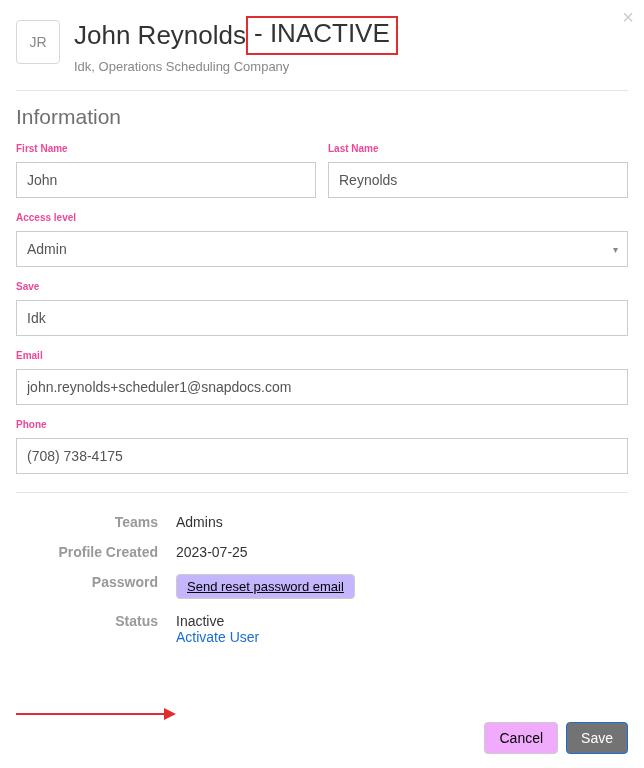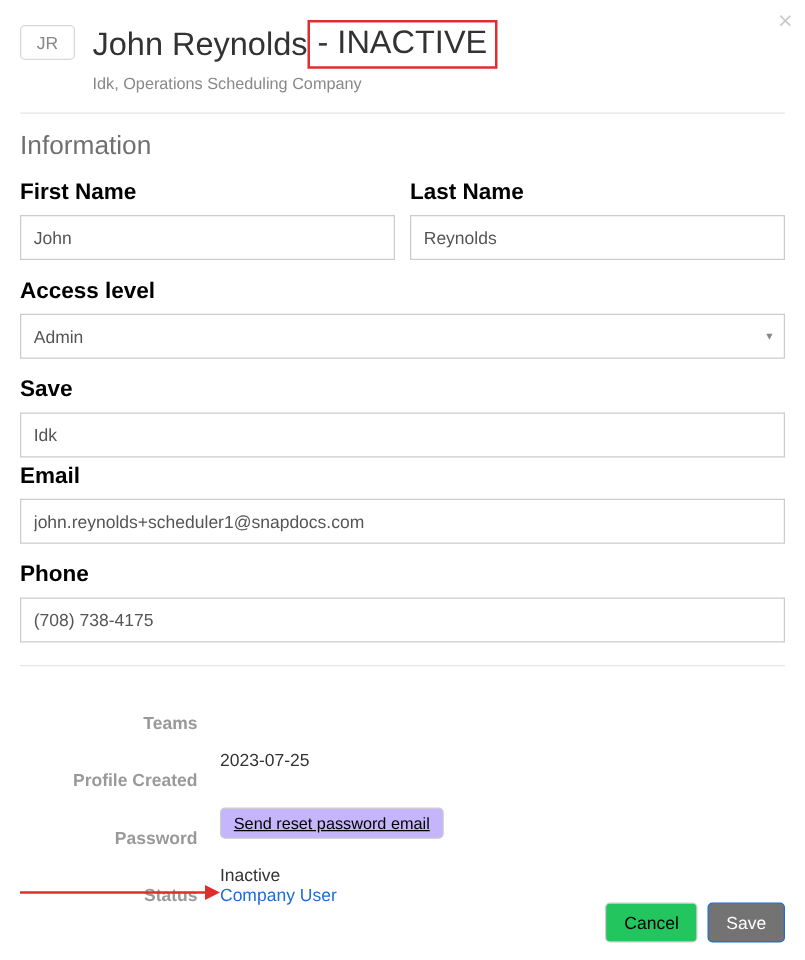--- a/index.html
+++ b/index.html
@@ -26,21 +26,21 @@
     cursor: pointer;
   }
   .header-row {
     display: flex;
     align-items: flex-start;
     gap: 14px;
     margin-bottom: 16px;
   }
   .avatar {
     width: 44px;
-    height: 28px;
+    height: 44px;
     border: 1px solid #d8d8d8;
     border-radius: 4px;
     display: flex;
     align-items: center;
     justify-content: center;
     color: #888;
     font-size: 14px;
     margin-top: 4px;
   }
   .title-block { flex: 1; }
@@ -79,24 +79,24 @@
     display: flex;
     gap: 12px;
     margin-bottom: 14px;
   }
   .field {
     flex: 1;
     display: flex;
     flex-direction: column;
   }
   .field-label {
-    font-size: 18px;
+    font-size: 10px;
     font-weight: 600;
     margin-bottom: 8px;
-    color: #000000;
+    color: #ec4899;
   }
   .text-input {
     border: 1px solid #ccc;
     border-radius: 0;
     padding: 8px 10px;
     font-size: 14px;
     color: #555;
     width: 100%;
     height: 36px;
   }
@@ -121,21 +121,20 @@
     align-items: flex-start;
     padding: 7px 0;
   }
   .info-label {
     width: 160px;
     text-align: right;
     color: #999;
     font-weight: 600;
     font-size: 14px;
     padding-right: 18px;
-    margin-top: 16px;
   }
   .info-value {
     font-size: 14px;
     color: #333;
     flex: 1;
   }
   .btn-small {
     border: 1px solid #ccc;
     background: #c4b5fd;
     border-radius: 4px;
@@ -161,21 +160,21 @@
     right: 16px;
     display: flex;
     gap: 8px;
   }
   .btn {
     border-radius: 4px;
     padding: 7px 14px;
     font-size: 14px;
     cursor: pointer;
     border: 1px solid #ccc;
-    background: #22c55e;
+    background: #f0abfc;
   }
   .btn-primary {
     background: #737373;
     border-color: #1a6dd6;
     color: #fff;
   }
 </style>
 </head>
 <body>
 
@@ -213,51 +212,52 @@
     <div class="select-wrap">
       <input class="text-input" readonly="" value="Admin" style="">
     </div>
   </div>
 
   <div class="field" style="margin-top:14px">
     <label class="field-label">Save</label>
     <input class="text-input" value="Idk" style="">
   </div>
 
-  <div class="field" style="margin-top:4px">
+  <div class="field" style="margin-top:14px">
     <label class="field-label">Email</label>
     <input class="text-input" value="john.reynolds+scheduler1@snapdocs.com" style="">
   </div>
 
   <div class="field" style="margin-top:14px">
     <label class="field-label">Phone</label>
     <input class="text-input" value="(708) 738-4175" style="">
   </div>
 
   <hr class="divider" style="margin-top:18px">
 
   <div class="info-grid">
     <div class="info-row">
       <div class="info-label">Teams</div>
+      <div class="info-value">Admins</div>
     </div>
     <div class="info-row">
       <div class="info-label">Profile Created</div>
       <div class="info-value">2023-07-25</div>
     </div>
     <div class="info-row">
       <div class="info-label">Password</div>
       <div class="info-value">
         <button class="btn-small">Send reset password email</button>
       </div>
     </div>
     <div class="info-row">
       <div class="info-label">Status</div>
       <div class="info-value">
         <div>Inactive</div>
-        <div class="link">Company User</div>
+        <div class="link">Activate User</div>
       </div>
     </div>
   </div>
 </div>
 
 <svg class="arrow-svg" width="160" height="20">
   <line x1="0" y1="10" x2="148" y2="10" stroke="#e02e2e" stroke-width="2"></line>
   <polygon points="148,4 160,10 148,16" fill="#e02e2e"></polygon>
 </svg>
 

